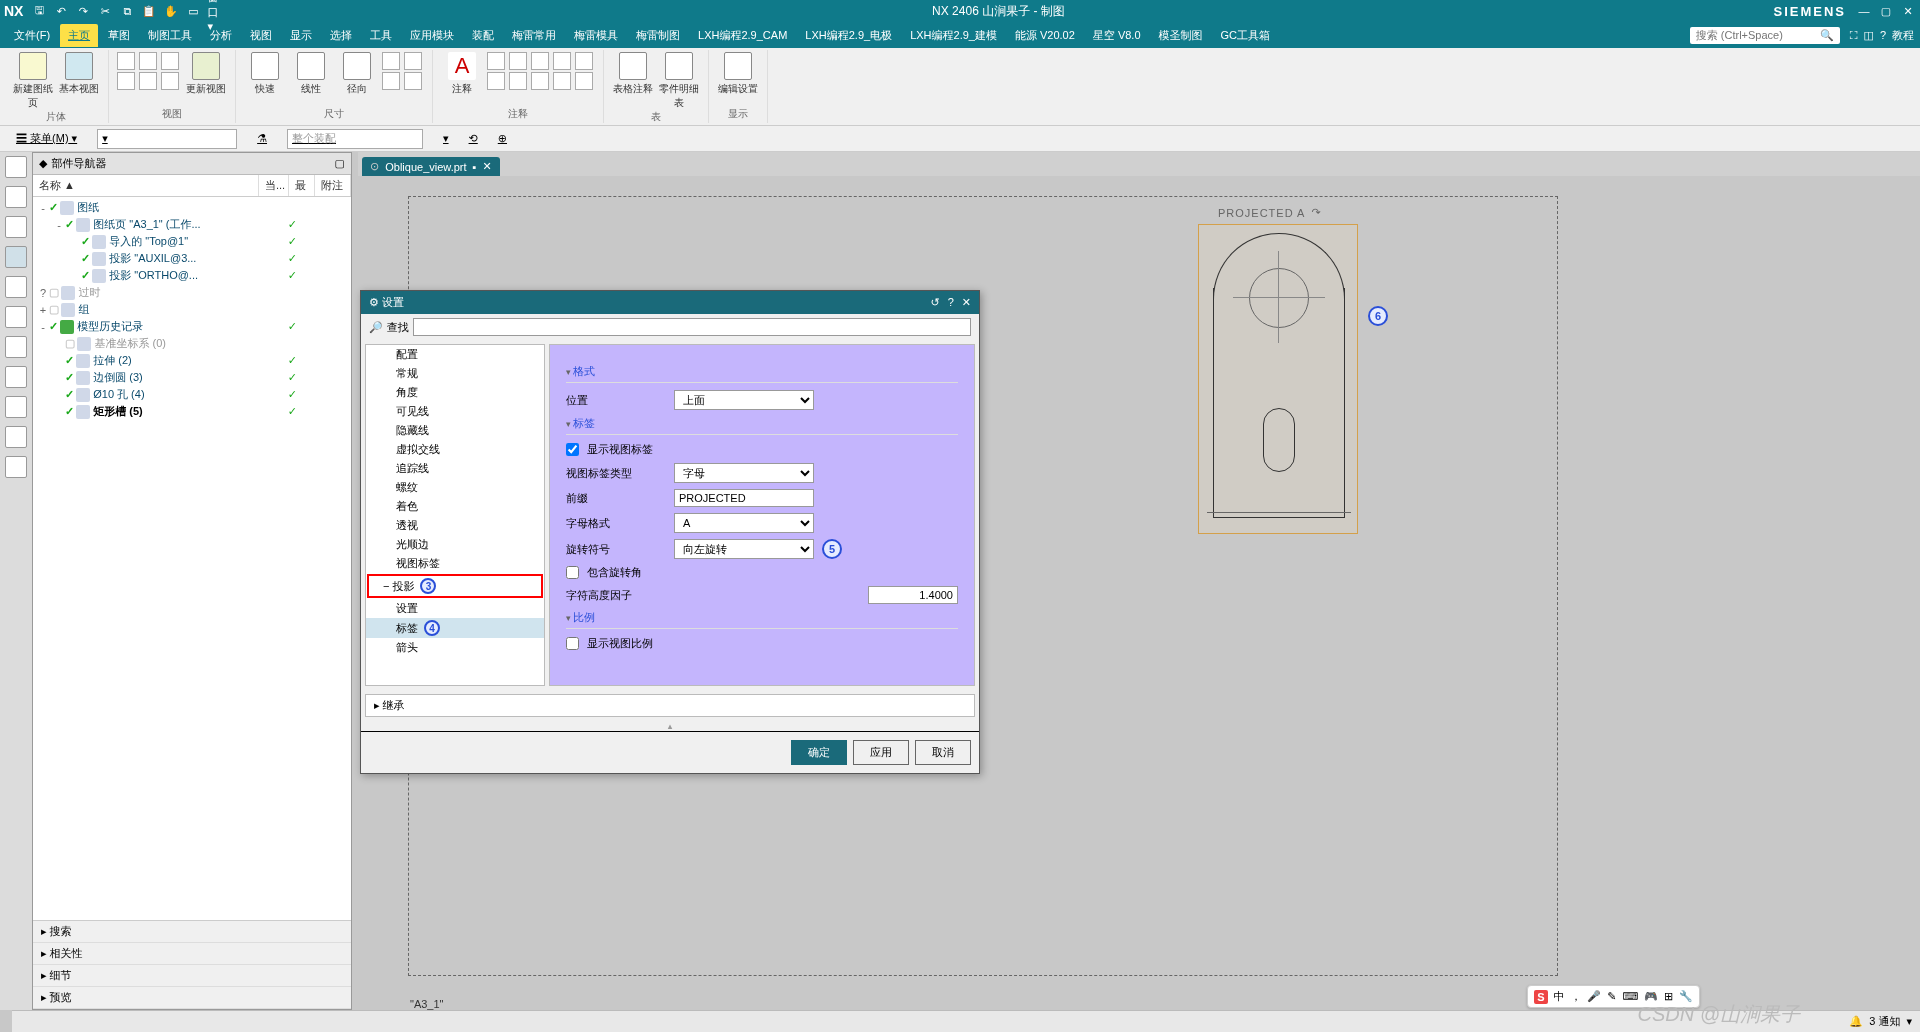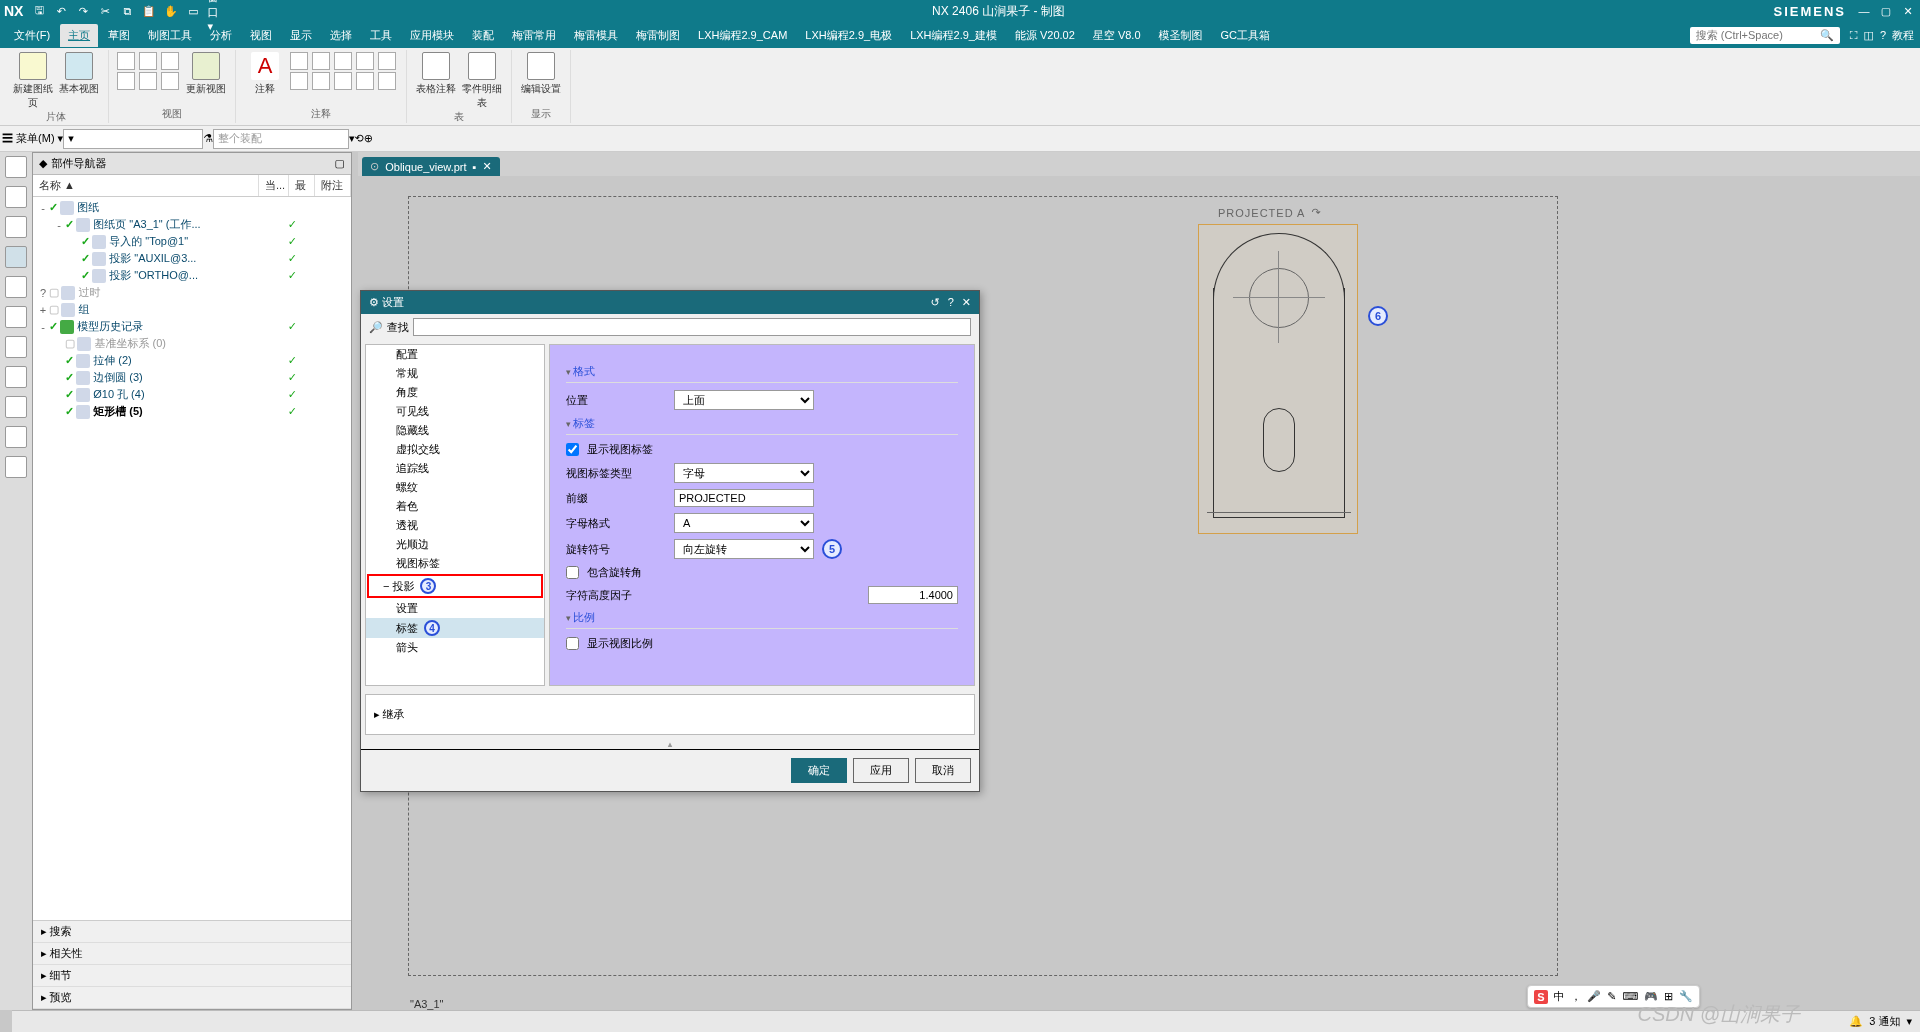--- a/index.html
+++ b/index.html
@@ -11,39 +11,39 @@
 .titlebar .qat { display: flex; gap: 6px; align-items: center; }
 .titlebar .qat span { width: 16px; height: 16px; display: inline-flex; align-items: center; justify-content: center; color: #fff; }
 .titlebar .title { flex: 1; text-align: center; font-size: 12px; }
 .titlebar .siemens { font-weight: bold; letter-spacing: 2px; margin-right: 10px; font-size: 13px; }
 .titlebar .winbtns { display: flex; gap: 6px; }
 .titlebar .winbtns span { width: 16px; height: 16px; display: inline-flex; align-items: center; justify-content: center; }
 
 
 .menubar { background: #0f7a8a; color: #fff; height: 26px; display: flex; align-items: center; padding: 0 6px; gap: 2px; }
 .menubar .item { padding: 4px 8px; cursor: pointer; }
-.menubar .item.active { background: #e5e5e5; color: #0f7a8a; border-radius: 2px 2px 0 0; text-decoration: underline; }
+.menubar .item.active { background: #fde047; color: #0f7a8a; border-radius: 2px 2px 0 0; text-decoration: underline; }
 .menubar .spacer { flex: 1; }
 .menubar .search { background: #fff; color: #666; padding: 2px 6px; width: 150px; border-radius: 2px; display: flex; }
 .menubar .search input { border: none; outline: none; width: 100%; font-size: 11px; }
 .menubar .help { display: flex; gap: 6px; align-items: center; margin-left: 8px; }
 
 
 .ribbon { background: #f0f0f0; height: 78px; border-bottom: 1px solid #ccc; display: flex; padding: 2px 4px; }
 .ribbon-group { border-right: 1px solid #ddd; padding: 2px 8px; display: flex; flex-direction: column; align-items: center; }
 .ribbon-group .icons { display: flex; gap: 4px; flex: 1; align-items: flex-start; }
 .ribbon-group .big { display: flex; flex-direction: column; align-items: center; gap: 2px; width: 42px; }
 .ribbon-group .big .icn { width: 28px; height: 28px; border: 1px solid #888; border-radius: 2px; background: #fff; }
 .ribbon-group .small-grid { display: grid; grid-template-columns: repeat(3, 20px); gap: 2px; }
 .ribbon-group .small-grid .icn { width: 18px; height: 18px; border: 1px solid #aaa; background: #fff; }
 .ribbon-group .label { font-size: 10px; color: #333; text-align: center; }
 .ribbon-group .glabel { font-size: 10px; color: #666; margin-top: auto; }
 
 
-.subbar { background: #f0f0f0; height: 26px; border-bottom: 1px solid #ccc; display: flex; align-items: center; padding: 0 2px; gap: 0; }
+.subbar { background: #f0f0f0; height: 26px; border-bottom: 1px solid #ccc; display: flex; align-items: center; padding: 0 16px; gap: 20px; text-decoration: underline; }
 .subbar .combo { border: 1px solid #aaa; background: #fff; height: 20px; padding: 0 4px; display: flex; align-items: center; }
 
 
 .leftrail { position: absolute; left: 0; top: 152px; width: 32px; background: #dcdcdc; bottom: 22px; display: flex; flex-direction: column; align-items: center; padding-top: 4px; gap: 8px; }
 .leftrail .ricn { width: 22px; height: 22px; border: 1px solid #999; background: #fff; border-radius: 2px; }
 
 
 .navigator { position: absolute; left: 32px; top: 152px; width: 320px; bottom: 22px; background: #fff; border: 1px solid #999; display: flex; flex-direction: column; }
 .navigator .nav-title { background: #e2e2e2; padding: 3px 6px; display: flex; align-items: center; gap: 4px; border-bottom: 1px solid #bbb; }
 .navigator .nav-close { margin-left: auto; }
@@ -96,21 +96,21 @@
 .dialog .dlg-tree .titem { padding: 2px 4px 2px 30px; cursor: pointer; }
 .dialog .dlg-tree .titem.l1 { padding-left: 16px; }
 .dialog .dlg-tree .titem.sel { background: #d0e4ee; }
 .dialog .dlg-tree .titem.hl { border: 2px solid red; margin: 1px; padding-left: 14px; }
 .dialog .dlg-right { flex: 1; margin: 4px 4px 4px 0; border: 1px solid #bbb; background: #c4b5fd; padding: 16px; overflow: auto; }
 .dialog .section-hdr { color: #2a4fd8; padding: 3px 0; border-bottom: 1px solid #ddd; margin-bottom: 4px; }
 .dialog .section-hdr::before { content: "▾ "; color: #666; font-size: 9px; }
 .dialog .form-row { display: flex; align-items: center; padding: 3px 0; gap: 8px; }
 .dialog .form-row label { width: 100px; }
 .dialog .form-row select, .dialog .form-row input[type=text] { width: 140px; border: 1px solid #999; padding: 2px 4px; background: #fff; }
-.dialog .inherit { margin: 4px; border: 1px solid #bbb; background: #fff; padding: 12px 8px; }
+.dialog .inherit { margin: 4px; border: 1px solid #bbb; background: #fff; padding: 3px 8px; }
 .dialog .dlg-footer { padding: 8px; display: flex; justify-content: flex-end; gap: 6px; border-top: 1px solid #000000; }
 .dialog .dlg-footer button { padding: 4px 16px; border: 1px solid #666; background: #f0f0f0; cursor: pointer; }
 .dialog .dlg-footer button.primary { background: #1a6a7a; color: #fff; border-color: #1a6a7a; }
 .dialog .grip { text-align: center; color: #999; font-size: 9px; }
 
 
 .statusbar { position: absolute; left: 0; right: 0; bottom: 0; height: 22px; background: #e8e8e8; border-top: 1px solid #bbb; display: flex; align-items: center; padding: 0 8px; margin-left: 12px; }
 .statusbar .watermark { position: absolute; right: 120px; bottom: 4px; color: #bbb; font-size: 20px; font-style: italic; }
 .statusbar .right { margin-left: auto; display: flex; gap: 6px; align-items: center; }
 .ime-bar { position: absolute; right: 220px; bottom: 24px; background: #fff; border: 1px solid #ccc; border-radius: 4px; padding: 3px 6px; display: flex; gap: 6px; align-items: center; box-shadow: 0 1px 3px rgba(0,0,0,0.2); }
@@ -202,20 +202,43 @@
       <div class="big">
           <div class="icn" style="background:#e8f0d0"></div>
           <span class="label">更新视图</span>
         </div>
     </div>
     <div class="glabel">视图</div>
   </div>
   <div class="ribbon-group">
     <div class="icons">
       <div class="big">
+          <div class="icn"></div>
+          <span class="label">快速</span>
+        </div>
+      <div class="big">
+          <div class="icn"></div>
+          <span class="label">线性</span>
+        </div>
+      <div class="big">
+          <div class="icn"></div>
+          <span class="label">径向</span>
+        </div>
+      <div class="small-grid" style="grid-template-columns:repeat(2,20px)">
+        <div class="icn"></div>
+          <div class="icn"></div>
+        <div class="icn"></div>
+          <div class="icn"></div>
+      </div>
+    </div>
+    <div class="glabel">尺寸</div>
+  </div>
+  <div class="ribbon-group">
+    <div class="icons">
+      <div class="big">
           <div class="icn" style="color:#c00;border:none;font-size:22px;display:flex;align-items:center;justify-content:center">A</div>
           <span class="label">注释</span>
         </div>
       <div class="small-grid" style="grid-template-columns:repeat(5,20px)">
         <div class="icn"></div>
           <div class="icn"></div>
           <div class="icn"></div>
           <div class="icn"></div>
           <div class="icn"></div>
         <div class="icn"></div>

